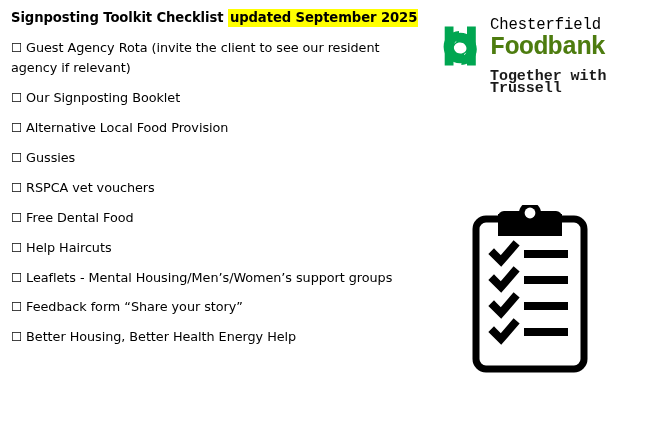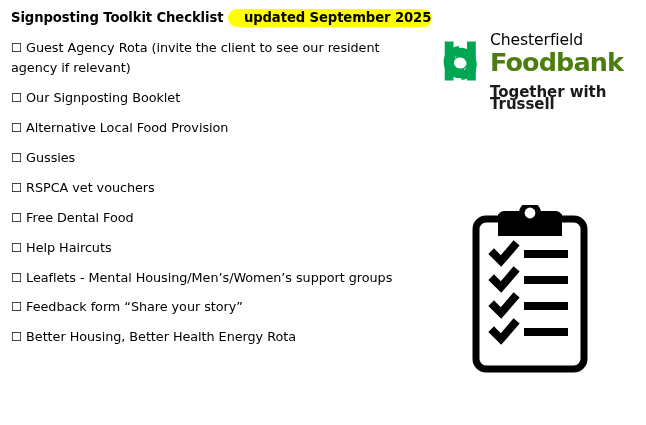--- a/index.html
+++ b/index.html
@@ -35,22 +35,21 @@
     font-weight: bold;
     letter-spacing: -0.1px;
     line-height: 17px;
     white-space: nowrap;
   }
   #checklist-title .title-plain {
     background: transparent;
   }
   #checklist-title .title-highlight {
     background: #FFFF00;
-    padding: 1px 1px 2px 16px;
-    border-radius: 9px;
+    padding: 1px 1px 2px 2px;
   }
 
   #checklist-items {
     position: absolute;
     left: 11px;
     top: 38px;
     width: 408px;
   }
 
   .checklist-item {
@@ -66,23 +65,24 @@
   .cb-glyph {
     font-family: "DejaVu Sans", sans-serif;
     font-size: 12.4px;
     line-height: 20.3px;
   }
 
   
   #foodbank-logo {
     position: absolute;
     left: 432px;
-    top: 31px;
+    top: 16px;
     width: 196px;
     height: 70px;
+    font-family: Liberation Mono, monospace;
   }
   #logo-mark {
     position: absolute;
     left: 2px;
     top: 4px;
     width: 52px;
     height: 52px;
   }
   #logo-wordmark {
     position: absolute;
@@ -176,21 +176,21 @@
       <span>Leaflets - Mental Housing/Men’s/Women’s support groups</span>
     </div>
 
     <div class="checklist-item">
       <span class="cb-glyph">☐</span>
       <span>Feedback form “Share your story”</span>
     </div>
 
     <div class="checklist-item">
       <span class="cb-glyph">☐</span>
-      <span>Better Housing, Better Health Energy Rota</span>
+      <span>Better Housing, Better Health Energy Help</span>
     </div>
 
   </div>
 
   <div id="foodbank-logo">
 
     <div id="logo-mark">
       <svg viewBox="0 0 52 52" width="52" height="52" aria-hidden="true">
 
         <path d="M33.0 6.5

